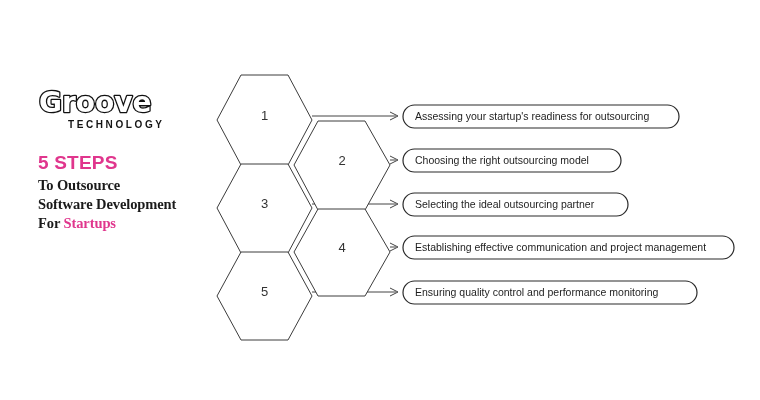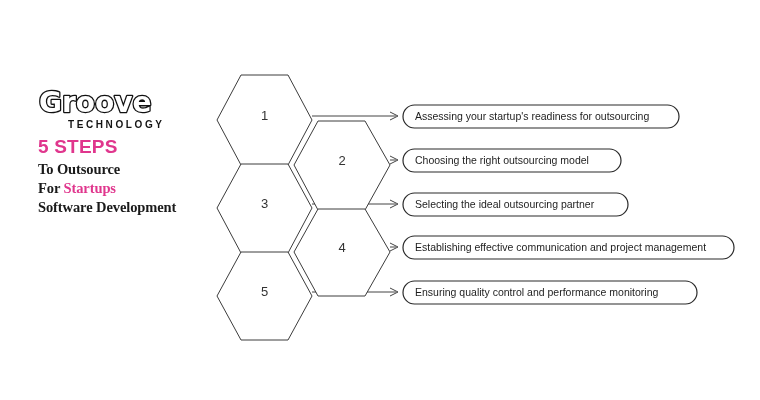--- a/index.html
+++ b/index.html
@@ -27,20 +27,21 @@
     width: 200px;
   }
   #logo {
     position: relative;
     width: 132px;
     height: 50px;
   }
   #logo svg { display: block; }
 
   #headline {
+    margin-top: 16px;
     line-height: 1.32;
   }
   .hl-steps {
     display: block;
     font-size: 19px;
     font-weight: bold;
     letter-spacing: 0.2px;
     color: #e0368d;
     margin-bottom: 1px;
   }
@@ -101,22 +102,22 @@
 
         <text x="1" y="28" font-family="'DejaVu Sans', sans-serif" font-size="28" font-weight="bold" fill="#111111" stroke="#111111" stroke-width="2.6" stroke-linejoin="round" paint-order="stroke">Groove</text>
         <text x="1" y="28" font-family="'DejaVu Sans', sans-serif" font-size="28" font-weight="bold" fill="#ffffff">Groove</text>
         <text x="30" y="44" font-family="'Liberation Sans', sans-serif" font-size="10" font-weight="bold" letter-spacing="2.6" fill="#141414">TECHNOLOGY</text>
       </svg>
     </div>
 
     <div id="headline">
       <span class="hl-steps">5 STEPS</span>
       <span class="hl-line">To Outsource</span>
+      <span class="hl-line">Software Development</span>
       <span class="hl-line"><span>For </span><span class="hl-accent">Startups</span></span>
-      <span class="hl-line">Software Development</span>
     </div>
 
   </div>
 
   <svg id="diagram" width="760" height="400" viewBox="0 0 760 400" xmlns="http://www.w3.org/2000/svg">
 
     <g>
 
       <path class="connector" d="M312,116 L396,116"></path>
       <path class="connector" d="M390,112 L398,116 L390,120"></path>

